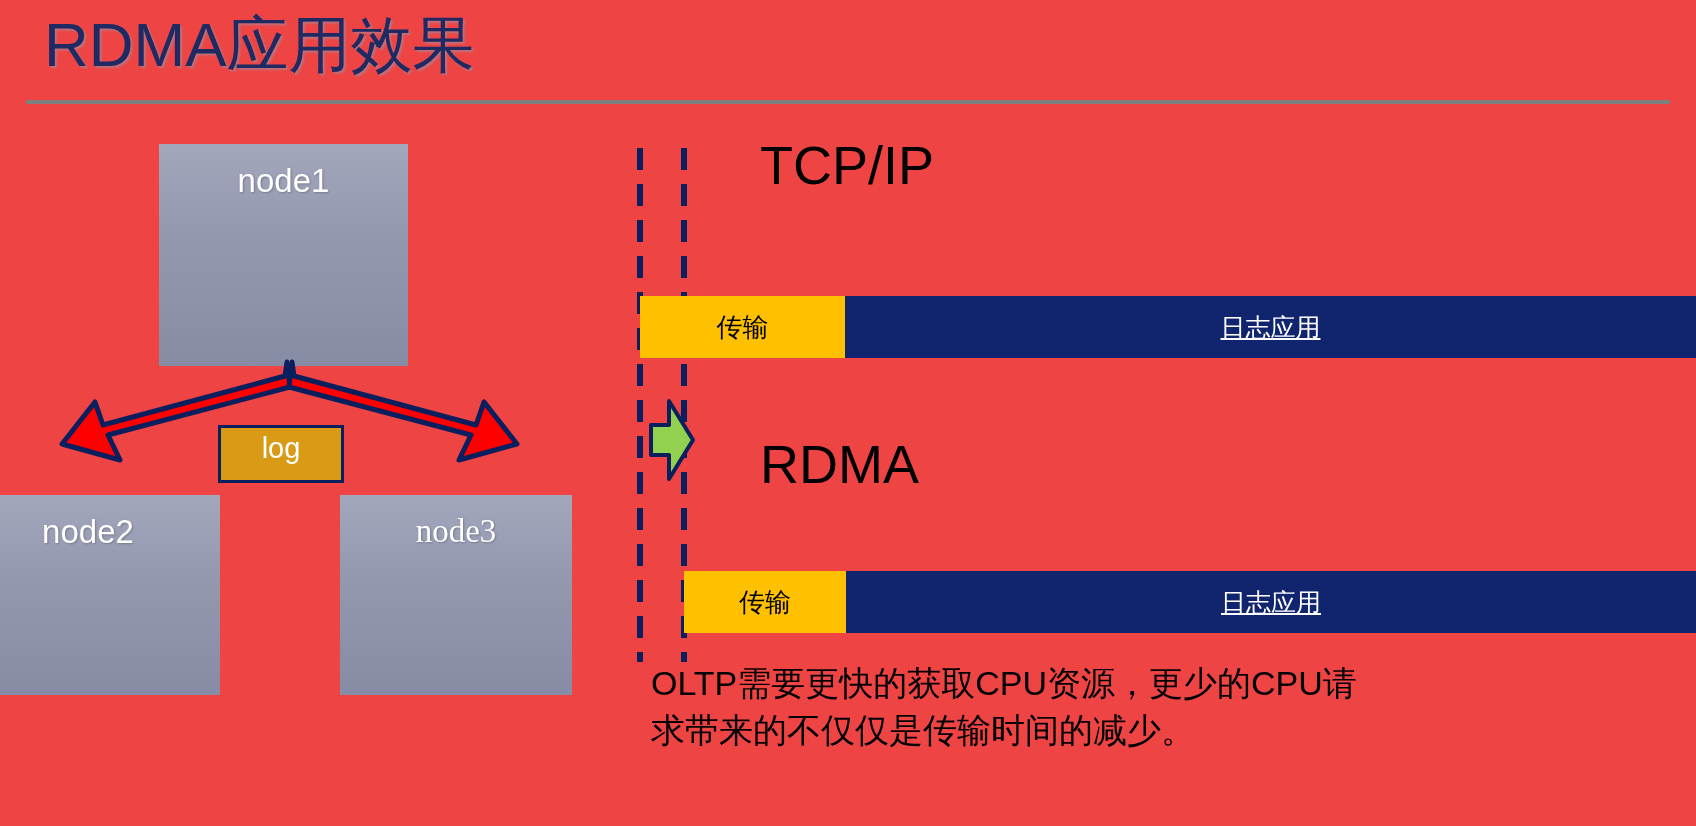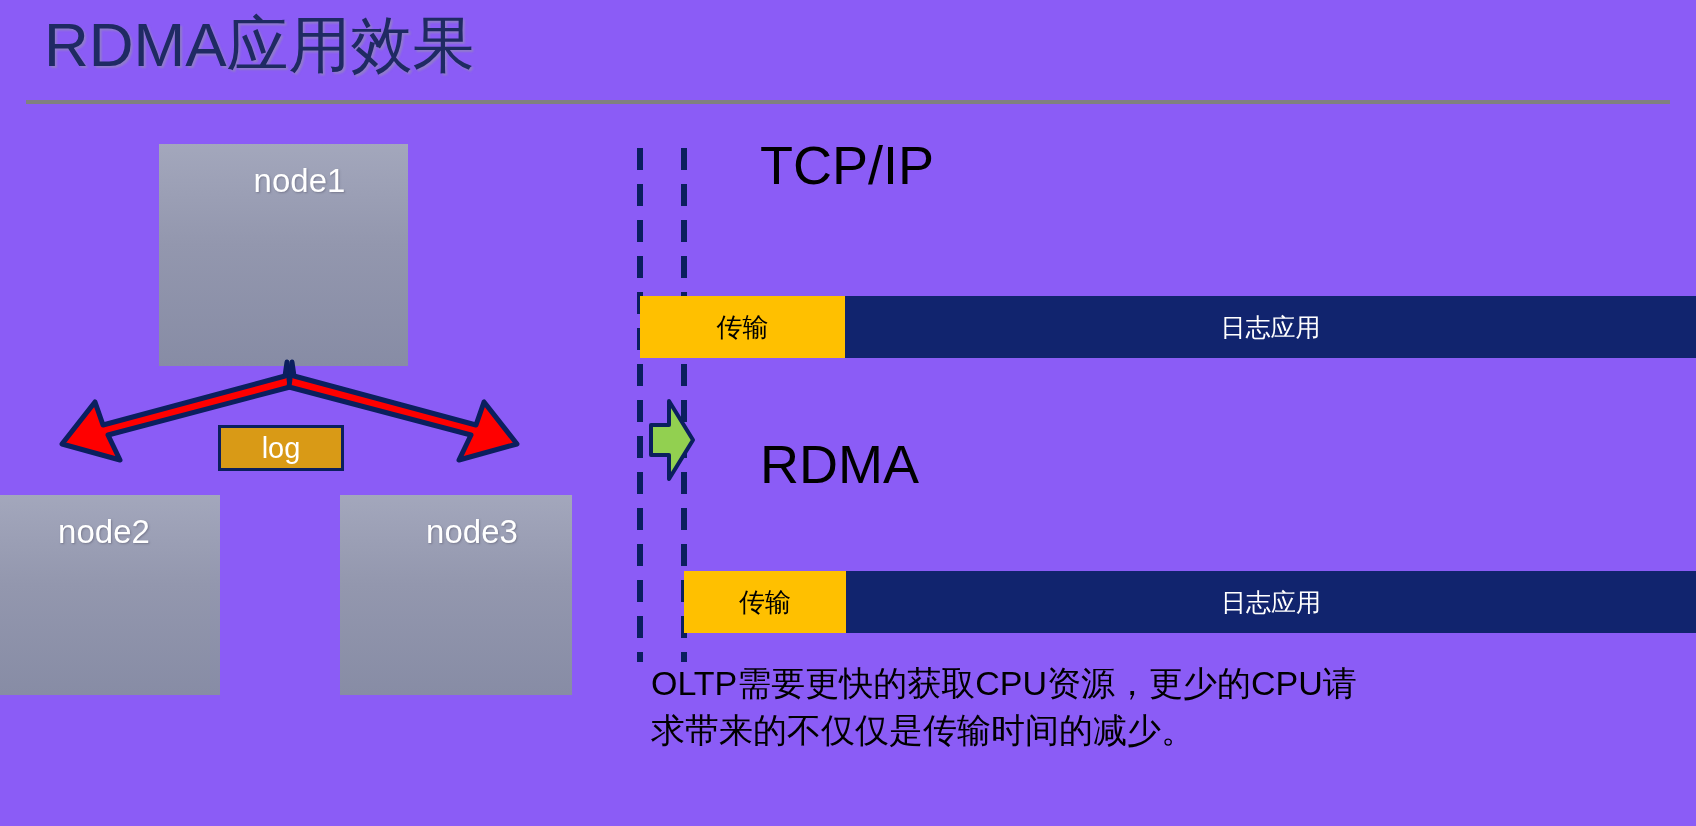--- a/index.html
+++ b/index.html
@@ -7,21 +7,21 @@
     padding: 0;
     background: #ffffff;
   }
   body {
     font-family: "Liberation Sans", "DejaVu Sans", sans-serif;
   }
   #slide {
     position: relative;
     width: 1696px;
     height: 826px;
-    background: #8b5cf6;
+    background: #ef4444;
     overflow: hidden;
   }
 
   
   .slide-title {
     position: absolute;
     left: 44px;
     top: 6px;
     font-size: 62px;
     line-height: 78px;
@@ -47,33 +47,32 @@
     color: #ffffff;
     font-size: 33px;
     text-align: center;
     box-sizing: border-box;
   }
   .node-box .node-label {
     display: block;
     width: 100%;
     padding-top: 18px;
     text-shadow: 1px 1px 2px rgba(90,90,110,0.55);
-    padding-left: 16px;
   }
   #node1 { left: 159px;  top: 144px; width: 249px; height: 222px; }
   #node2 { left: -44px;  top: 495px; width: 264px; height: 200px; }
-  #node3 { left: 340px;  top: 495px; width: 232px; height: 200px; }
+  #node3 { left: 340px;  top: 495px; width: 232px; height: 200px; font-family: Liberation Serif, serif; }
 
   
   #log-box {
     position: absolute;
     left: 218px;
     top: 425px;
     width: 126px;
-    height: 46px;
+    height: 58px;
     background: #D99A16;
     border: 3px solid #0B1F5E;
     box-sizing: border-box;
     color: #ffffff;
     font-size: 29px;
     line-height: 40px;
     text-align: center;
   }
 
   
@@ -118,20 +117,21 @@
   }
   .bar-app {
     background: #11246E;
     color: #ffffff;
     font-size: 25px;
     display: flex;
     align-items: center;
     justify-content: center;
     flex: 1 1 auto;
     box-sizing: border-box;
+    text-decoration: underline;
   }
 
   #bar-tcp { left: 640px; top: 248px; width: 1056px; }
   #bar-tcp .bar-transport { width: 205px; }
 
   #bar-rdma { left: 684px; top: 523px; width: 1012px; }
   #bar-rdma .bar-transport { width: 162px; }
 
   .proto-label {
     position: absolute;

